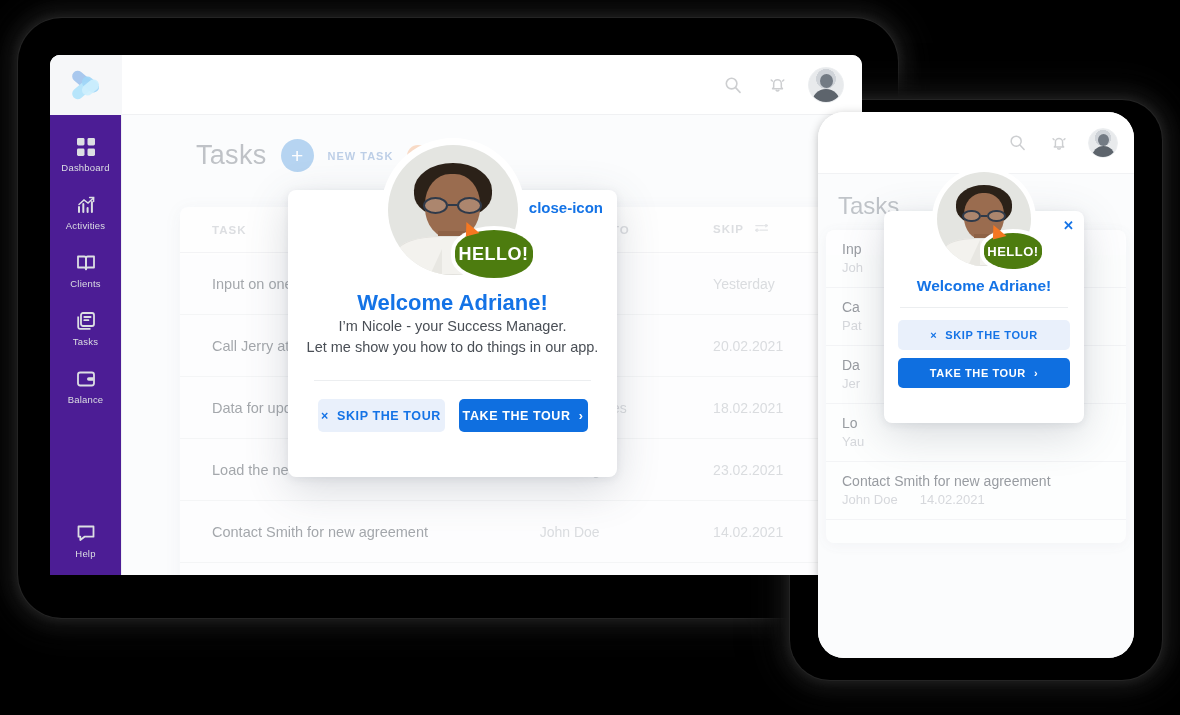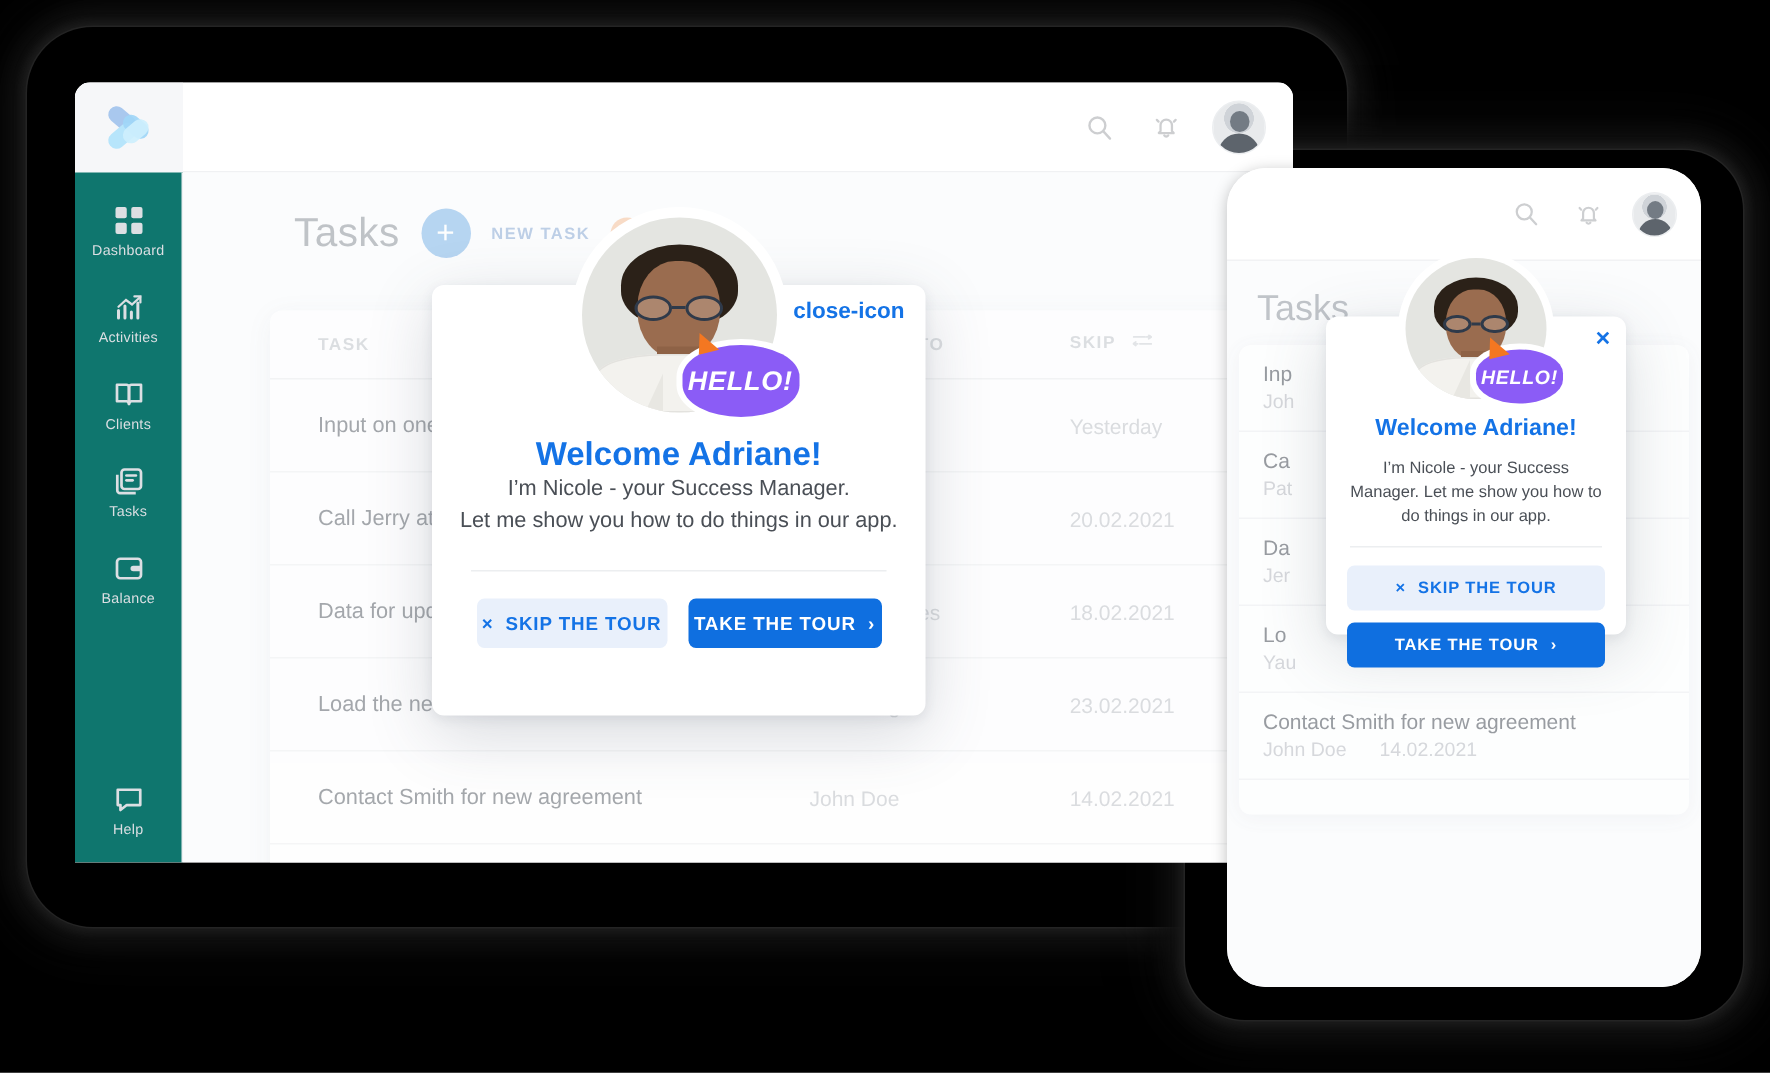--- a/index.html
+++ b/index.html
@@ -69,21 +69,21 @@
     width: 28px; height: 22px; margin-left: -14px; border-radius: 14px 14px 0 0;
     background: #5d646c;
   }
   .avatar.sm { width: 30px; height: 30px; }
   .avatar.sm::before { width: 11px; height: 12px; margin-left: -5.5px; }
   .avatar.sm::after { width: 23px; height: 18px; margin-left: -11.5px; }
 
   
   #desktop-sidebar {
     position: absolute; left: 0; top: 60px; width: 72px; height: 460px;
-    background: #0f766e; border-right: 1px solid #eef0f2;
+    background: #4c1d95; border-right: 1px solid #eef0f2;
     display: flex; flex-direction: column; align-items: center;
     padding-top: 22px;
   }
   .nav-item {
     width: 72px; display: flex; flex-direction: column; align-items: center;
     gap: 5px; margin-bottom: 22px; color: #dcdfe3;
   }
   .nav-item .nav-label { font-size: 9.5px; letter-spacing: .2px; color: #dcdfe3; }
   .nav-item svg { display: block; }
   #nav-help { position: absolute; bottom: 16px; margin-bottom: 0; }
@@ -217,23 +217,23 @@
   }
   .nicole .collar-l, .nicole .collar-r {
     position: absolute; bottom: 0; width: 0; height: 0;
     border-style: solid;
   }
   .nicole .collar-l { left: 33%; border-width: 0 0 26px 12px; border-color: transparent transparent #e8e7e2 transparent; }
   .nicole .collar-r { right: 33%; border-width: 0 12px 26px 0; border-color: transparent transparent #e8e7e2 transparent; }
 
   .hello-bubble {
     position: absolute; border-radius: 50%/44%;
-    background: #8b5cf6; color: #fff;
+    background: #4d7c0f; color: #fff;
     display: flex; align-items: center; justify-content: center;
-    font-weight: 800; font-style: italic; letter-spacing: .5px;
+    font-weight: 800; letter-spacing: .5px;
     box-shadow: 0 0 0 4px #fff;
   }
   #tour-desktop .hello-bubble {
     right: -8px; bottom: 4px; width: 78px; height: 48px; font-size: 18px;
   }
   #tour-mobile .hello-bubble {
     right: -6px; bottom: 2px; width: 58px; height: 36px; font-size: 13px;
   }
   .hello-bubble::after {
     content: ""; position: absolute; left: 12%; top: -9px;
@@ -530,21 +530,20 @@
           </span>
         <span class="neck"></span>
         <span class="shirt"></span>
         <span class="collar-l"></span>
           <span class="collar-r"></span>
       </div>
       <div class="hello-bubble">HELLO!</div>
     </div>
 
     <div class="tour-title">Welcome Adriane!</div>
-    <div class="tour-body">I’m Nicole - your Success Manager. Let me show you how to do things in our app.</div>
     <div class="tour-sep"></div>
     <div class="tour-actions">
       <button class="btn btn-skip">
         <span>×</span>
         <span>SKIP THE TOUR</span>
       </button>
       <button class="btn btn-take">
         <span>TAKE THE TOUR</span>
         <span>›</span>
       </button>

